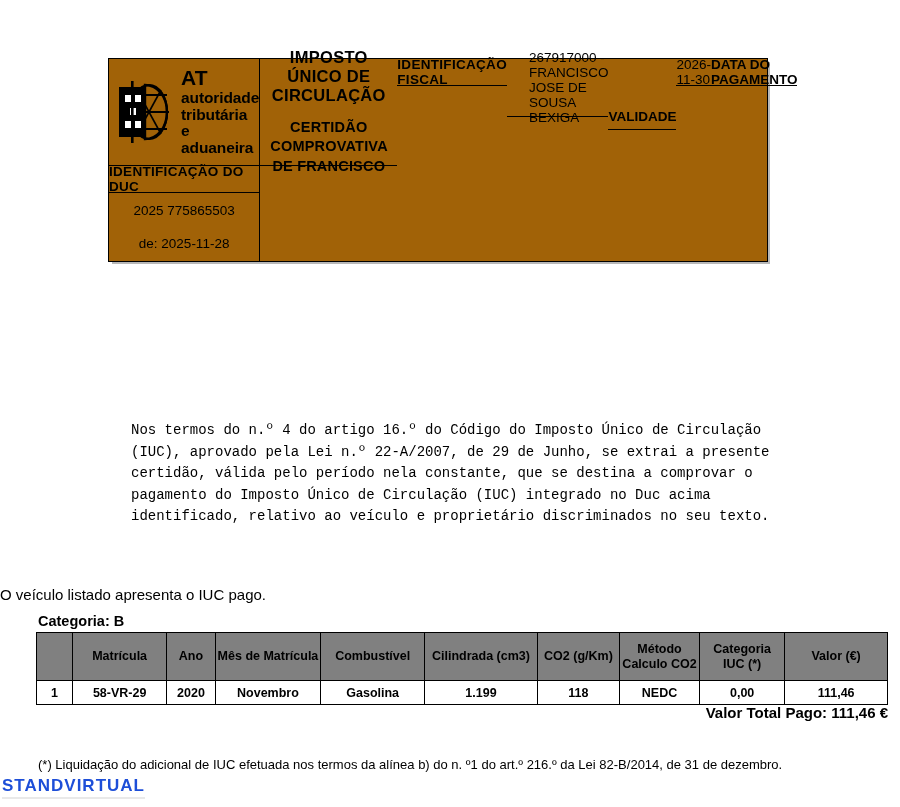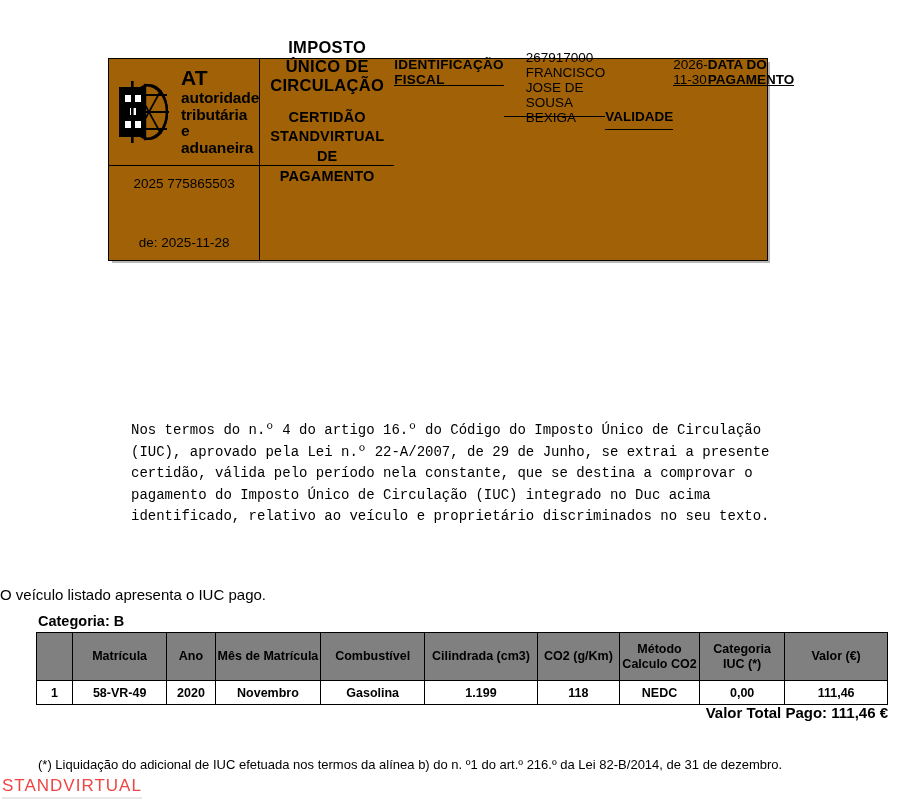--- a/index.html
+++ b/index.html
@@ -116,21 +116,21 @@
     letter-spacing: .3px;
     border-bottom: 1px solid #000;
     box-sizing: border-box;
   }
   .duc-body {
     flex: 1;
     display: flex;
     flex-direction: column;
     align-items: center;
     justify-content: center;
-    gap: 44px;
+    gap: 18px;
     font-size: 13.5px;
     box-sizing: border-box;
     padding: 10px 0;
   }
   .fiscal-name {
     height: 58px;
     display: flex;
     align-items: center;
     padding-left: 22px;
     font-size: 13.5px;
@@ -234,23 +234,23 @@
     top: 757px;
     font-size: 13px;
   }
 
   
   .watermark {
     position: absolute;
     left: 2px;
     top: 776px;
     font-size: 17px;
-    font-weight: normal;
+    font-weight: bold;
     letter-spacing: 1px;
-    color: #ef4444;
+    color: #1d4ed8;
     border-bottom: 2px solid #e9e9e9;
     padding-bottom: 1px;
     user-select: none;
   }
 </style>
 </head>
 <body>
 
 <div class="cert-box">
 
@@ -278,31 +278,32 @@
             </g>
           </svg>
           <div class="logo-text">
             <div class="logo-at">AT</div>
             <div class="logo-l2">autoridade</div>
             <div class="logo-l3">tributária e aduaneira</div>
           </div>
         </div>
       </div>
 
+      <div class="sec-head">IDENTIFICAÇÃO DO DUC</div>
 
       <div class="duc-body">
         <div>2025  775865503</div>
         <div>de: 2025-11-28</div>
       </div>
     </div>
 
     <div class="cert-right">
       <div class="title-cell">
         <div class="title-main">IMPOSTO ÚNICO DE CIRCULAÇÃO</div>
-        <div class="title-sub">CERTIDÃO STANDVIRTUAL DE PAGAMENTO</div>
+        <div class="title-sub">CERTIDÃO COMPROVATIVA DE FRANCISCO</div>
       </div>
 
       <div class="sec-head">IDENTIFICAÇÃO FISCAL</div>
 
       <div class="fiscal-name">267917000 - FRANCISCO JOSE DE SOUSA BEXIGA</div>
 
       <div class="val-cell" style="font-weight:bold;margin-top:44px;">VALIDADE</div>
       <div class="val-cell">2026-11-30</div>
       <div class="val-cell" style="font-weight:bold;">DATA DO PAGAMENTO</div>
     </div>
@@ -339,21 +340,21 @@
       <th>Cilindrada (cm3)</th>
       <th>CO2 (g/Km)</th>
       <th>Método Calculo CO2</th>
       <th>Categoria IUC (*)</th>
       <th>Valor (€)</th>
     </tr>
   </thead>
   <tbody>
     <tr>
       <td>1</td>
-      <td>58-VR-49</td>
+      <td>58-VR-29</td>
       <td>2020</td>
       <td>Novembro</td>
       <td>Gasolina</td>
       <td>1.199</td>
       <td>118</td>
       <td>NEDC</td>
       <td>0,00</td>
       <td>111,46</td>
     </tr>
   </tbody>

